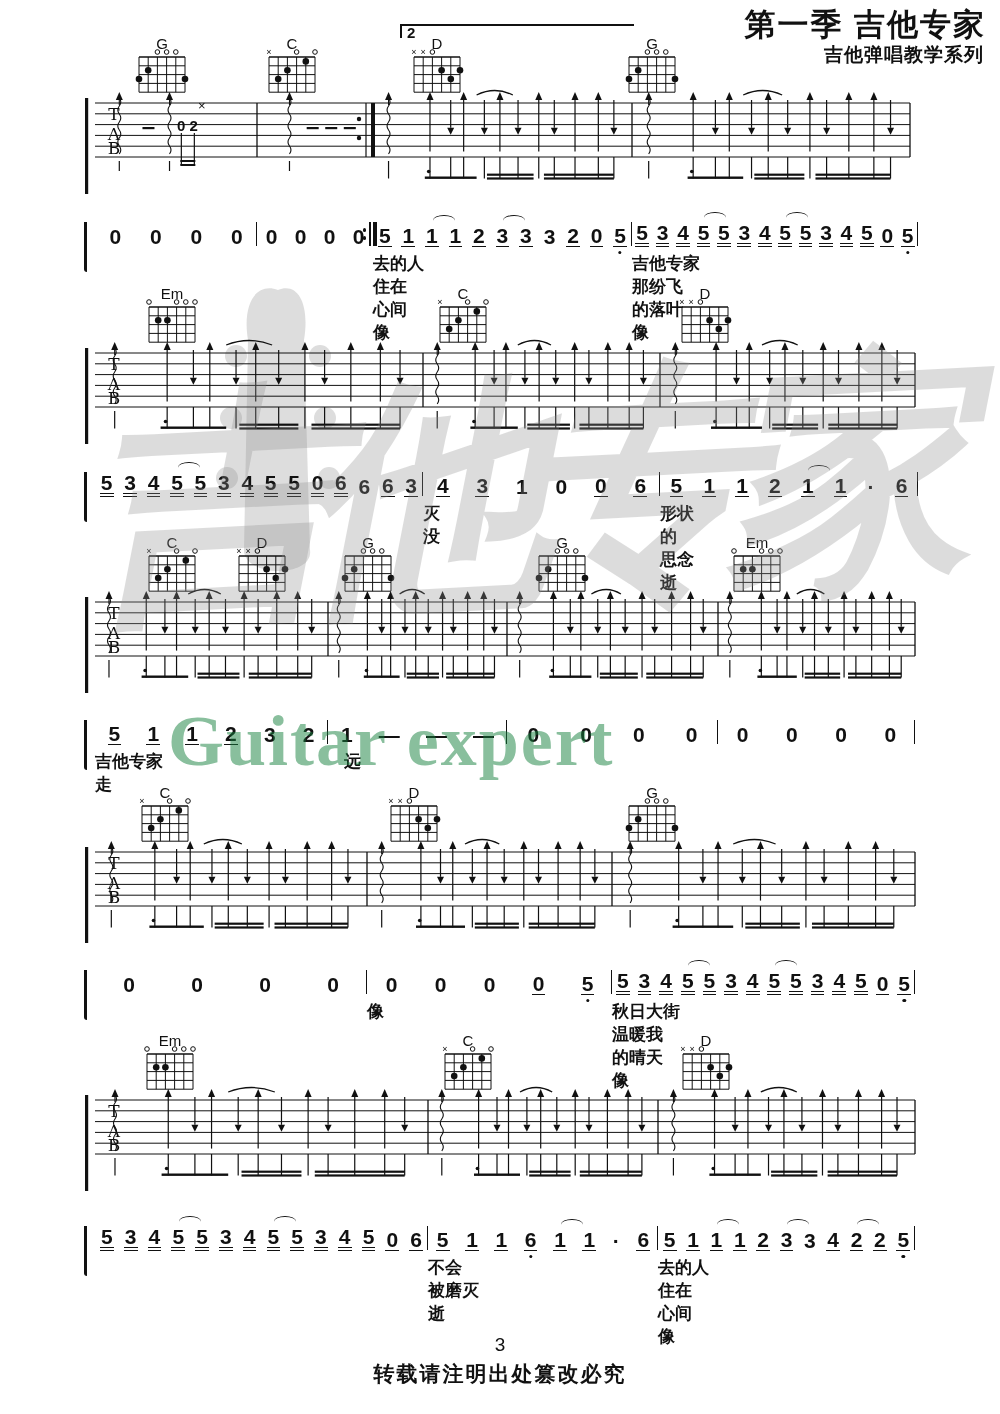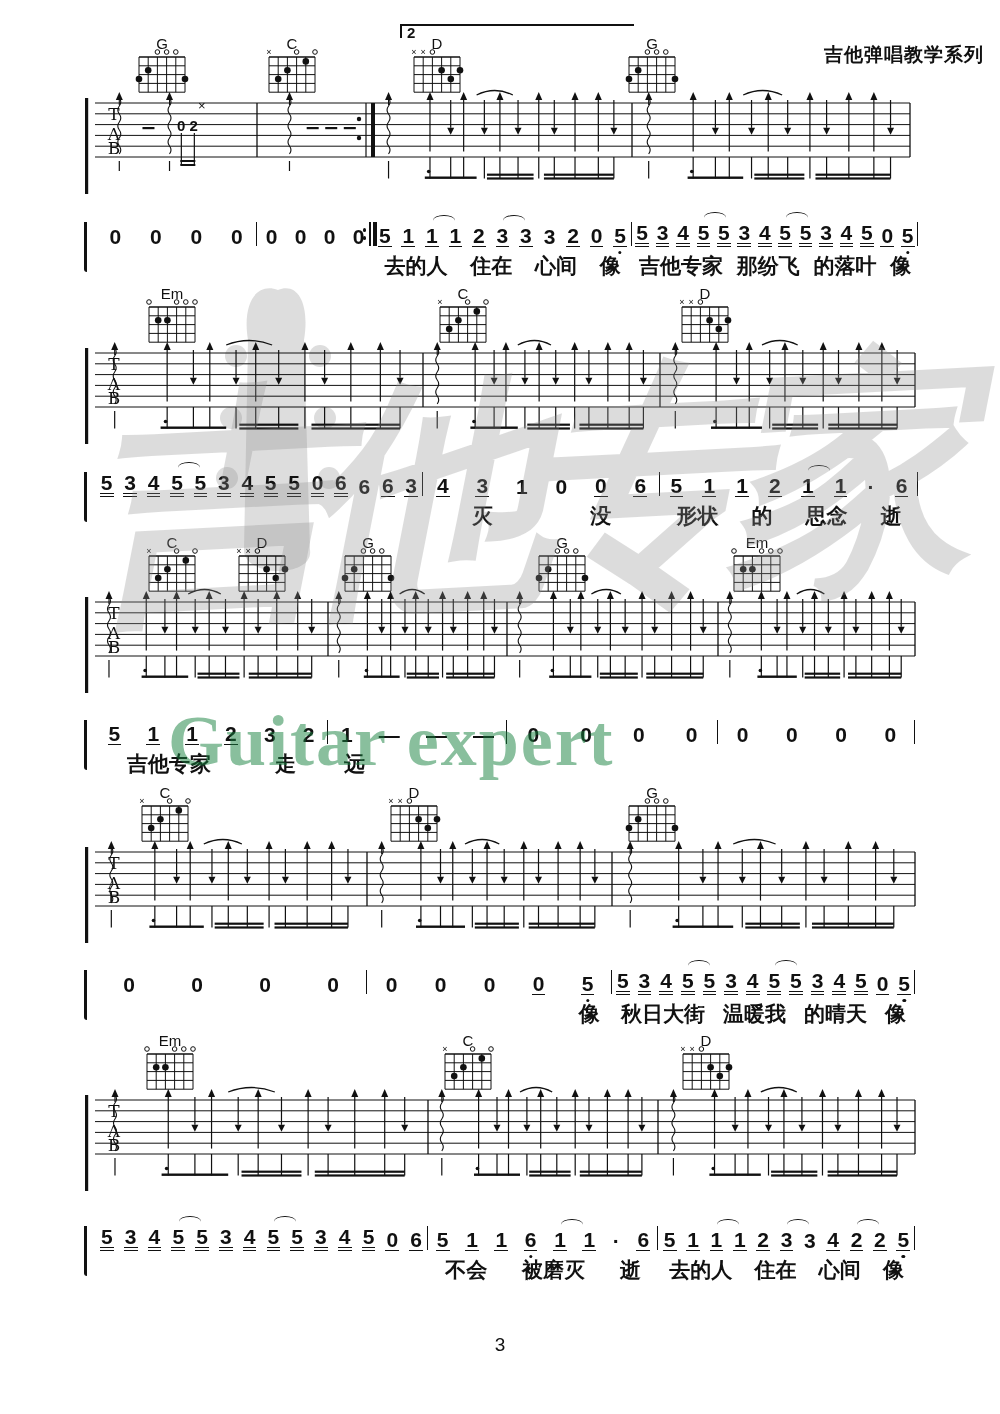--- a/index.html
+++ b/index.html
@@ -25,21 +25,21 @@
   .lo::after{content:"";position:absolute;left:50%;bottom:-8px;width:3.4px;height:3.4px;border-radius:50%;
              background:#111;transform:translateX(-50%);}
   .tie::before{content:"";position:absolute;top:-10px;left:55%;width:22px;height:10px;
                border-top:1.7px solid #111;border-radius:50% 50% 0 0;}
   .bar{position:absolute;right:0;top:2px;width:1.4px;height:24px;background:#111;}
   .repEnd{position:absolute;right:-4px;top:2px;height:24px;display:flex;align-items:center;}
   .rcol{display:flex;flex-direction:column;margin-right:3px;}
   .rdot{width:3.4px;height:3.4px;border-radius:50%;background:#111;margin:2.2px 0;}
   .rthin{width:1.6px;height:24px;background:#111;}
   .rthick{width:4px;height:24px;background:#111;margin-left:2.5px;}
-  .lyr{display:flex;justify-content:space-around;font-size:21px;font-weight:bold;margin-top:5px;white-space:nowrap;}
+  .lyr{display:flex;justify-content:space-around;font-size:17px;font-weight:bold;margin-top:5px;white-space:nowrap;flex-direction:column;}
   .lyr.la-left{justify-content:flex-start;padding-left:9%;}
   .lyr.la-right{justify-content:flex-end;padding-right:5%;}
   
   .wm-callig{position:absolute;left:85px;top:310px;width:880px;font-size:250px;line-height:1.45;
              font-weight:bold;font-style:italic;letter-spacing:-38px;color:#8f8f8f;opacity:.30;
              pointer-events:none;white-space:nowrap;transform:rotate(-3deg);z-index:6;}
   .wm-en{position:absolute;left:168px;top:700px;font-size:72px;font-weight:bold;letter-spacing:2px;
          font-family:"Liberation Serif",serif;color:#15803d;opacity:.5;pointer-events:none;z-index:6;}
   
   .pageno{position:absolute;left:0;width:100%;top:1334px;text-align:center;font-size:19px;}
@@ -53,20 +53,21 @@
   <svg class="layer" style="left:198px;top:278px;z-index:0;opacity:.30" width="160" height="320" viewBox="0 0 160 320">
     <path d="M80 12 C58 4 44 26 50 62 L46 272 C46 300 116 300 112 272 L106 62 C112 26 100 4 80 12 Z" fill="#909090"></path>
     <circle cx="38" cy="78" r="11" fill="#909090"></circle>
     <circle cx="33" cy="140" r="11" fill="#909090"></circle>
     <circle cx="29" cy="200" r="11" fill="#909090"></circle>
     <circle cx="122" cy="78" r="11" fill="#909090"></circle>
     <circle cx="127" cy="140" r="11" fill="#909090"></circle>
     <circle cx="131" cy="200" r="11" fill="#909090"></circle>
   </svg>
 
+  <div class="hdr-title">第一季 吉他专家</div>
   <div class="hdr-sub">吉他弹唱教学系列</div>
 
   <div class="volta">
     <span>2</span>
   </div>
 
   <svg id="score-svg" class="layer" style="z-index:1" width="1000" height="1414">
       <g>
         <line x1="95" y1="103" x2="910" y2="103" stroke="#111111" stroke-width="1"></line>
         <line x1="95" y1="113.8" x2="910" y2="113.8" stroke="#111111" stroke-width="1"></line>
@@ -1482,13 +1483,14 @@
             <span>像</span>
           </div>
         </div>
       </div>
     </div>
 
   <div class="wm-callig">吉他专家</div>
   <div class="wm-en">Guitar expert</div>
 
   <div class="pageno">3</div>
+  <div class="notice">转载请注明出处篡改必究</div>
 </div>
 
 </body></html>

